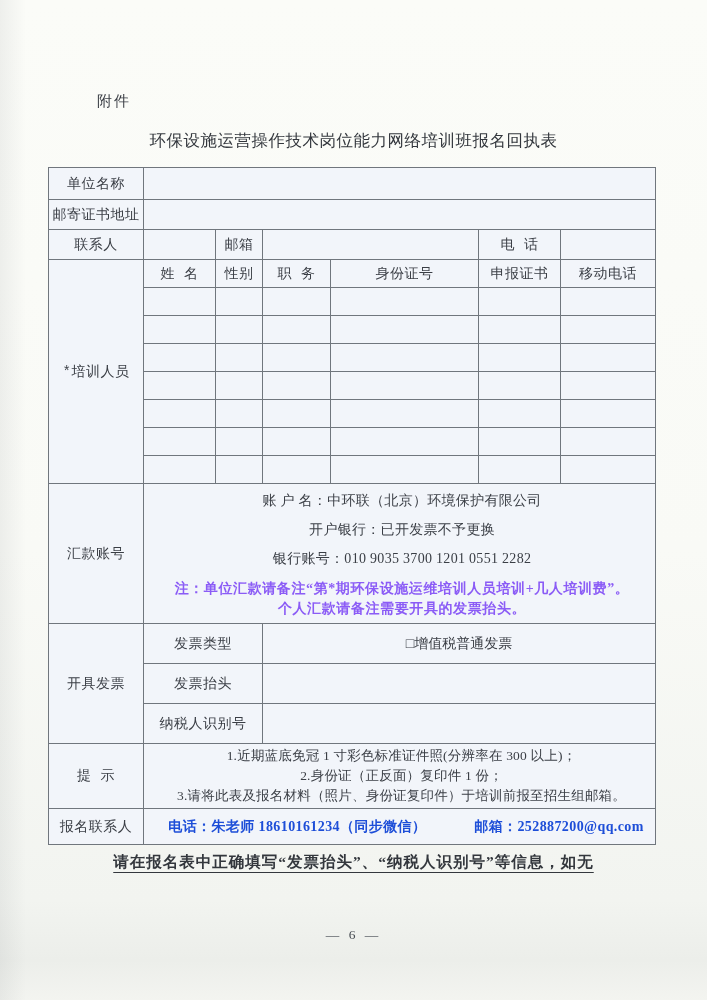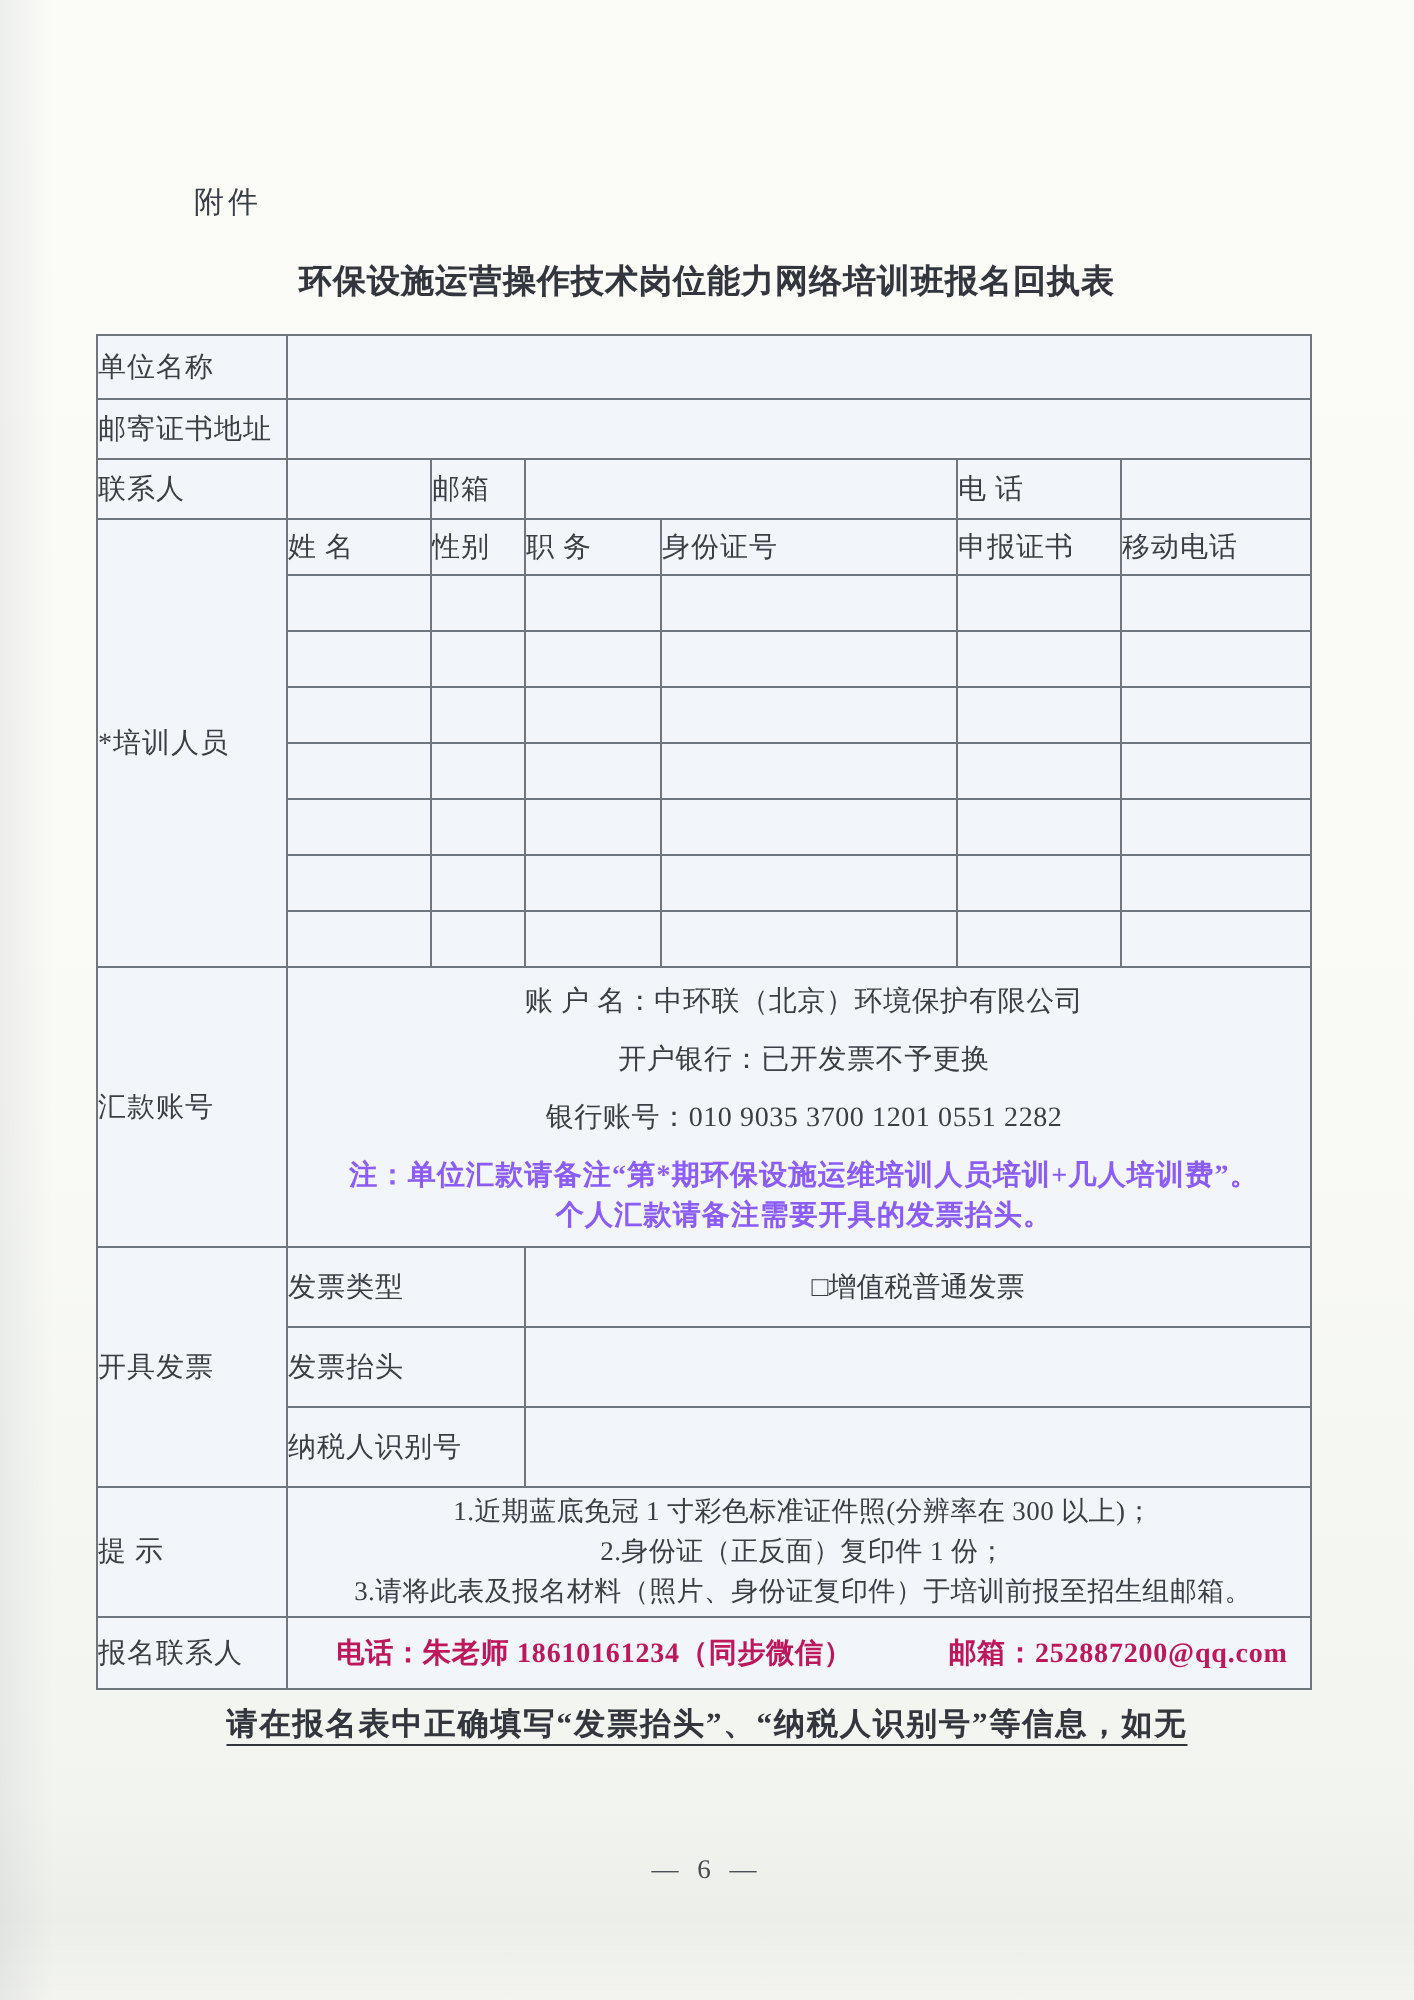--- a/index.html
+++ b/index.html
@@ -16,55 +16,55 @@
   .page::before{ 
     content:"";position:absolute;left:0;top:0;bottom:0;width:26px;
     background:linear-gradient(90deg,rgba(120,125,130,0.10),rgba(120,125,130,0));
   }
   .attachment{
     position:absolute;left:97px;top:92px;
     font-size:15px;letter-spacing:2px;
   }
   .title{
     position:absolute;left:0;top:130px;width:707px;
-    text-align:center;font-weight:bold;font-size:16.5px;letter-spacing:0.5px;
+    text-align:center;font-weight:normal;font-size:16.5px;letter-spacing:0.5px;
     color:#33373d;
   }
   table.form{
     position:absolute;left:48px;top:167px;width:607px;
     border-collapse:collapse;table-layout:fixed;
   }
   table.form td{
     border:1px solid #70767d;
     background:#f2f5fa;
     font-size:14px;
     vertical-align:middle;
     padding:0;
     overflow:hidden;
   }
-  td.lbl{letter-spacing:0.5px;color:#3a3e45;}
+  td.lbl{text-align:center;letter-spacing:0.5px;color:#3a3e45;font-family:Liberation Mono, monospace;}
   td.blank{background:#f3f6fa;}
   td.center{text-align:center;}
   tr.r-unit{height:32px}
   tr.r-mail{height:30px}
   tr.r-contact{height:30px}
   tr.r-thead{height:28px}
   tr.r-person{height:28px}
   tr.r-remit{height:128px}
   tr.r-inv{height:40px}
   tr.r-tips{height:62px}
   tr.r-reg{height:36px}
   td.content{text-align:center;vertical-align:middle;}
   .remit-wrap{padding:4px 8px 4px 13px;}
   .remit-line{margin:4px 0 11px;letter-spacing:0.3px;}
   .remit-note{
     font-weight:bold;line-height:20px;letter-spacing:0.6px;color:#8b5cf6;
   }
   .tips-wrap{padding:2px 6px 2px 10px;line-height:20px;font-size:13.5px;letter-spacing:0.2px;}
-  .reg-wrap{padding-left:13px;font-weight:bold;letter-spacing:0.4px;color:#be185d;}
+  .reg-wrap{padding-left:13px;font-weight:bold;letter-spacing:0.4px;color:#1d4ed8;}
   .reg-email{margin-left:44px;}
   .footer-note{
     position:absolute;left:0;top:852px;width:707px;text-align:center;
     font-weight:bold;font-size:15.5px;color:#33373d;letter-spacing:1px;
   }
   .note-line{
     display:inline-block;
     text-decoration:underline;
     text-underline-offset:5px;
     text-decoration-thickness:1.2px;

